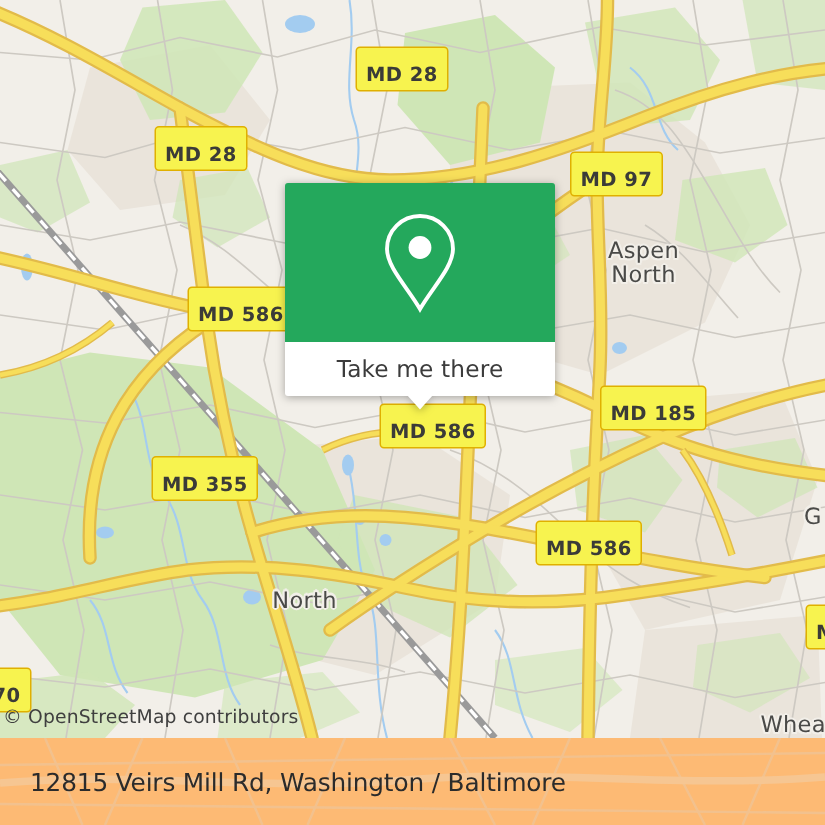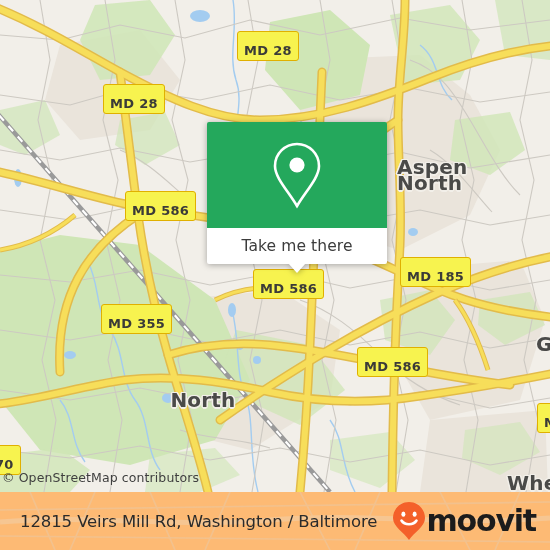--- a/index.html
+++ b/index.html
@@ -28,22 +28,22 @@
     overflow: hidden;
     background: #f2efe9;
   }
   #map svg { display: block; }
 
   
   .place-label {
     position: absolute;
     color: #4a4a48;
     font-family: "DejaVu Sans", sans-serif;
-    font-size: 20px;
-    font-weight: 700;
+    font-size: 15px;
+    font-weight: 400;
     line-height: 16px;
     text-align: center;
     letter-spacing: .2px;
     text-shadow:
       -1.5px 0 #f2efe9, 1.5px 0 #f2efe9, 0 -1.5px #f2efe9, 0 1.5px #f2efe9,
       -1px -1px #f2efe9, 1px -1px #f2efe9, -1px 1px #f2efe9, 1px 1px #f2efe9;
     white-space: nowrap;
     pointer-events: none;
   }
 
@@ -64,21 +64,20 @@
     box-sizing: border-box;
   }
 
   
   #popup {
     position: absolute;
     left: 190px;
     top: 122px;
     width: 180px;
     filter: drop-shadow(0 1px 3px rgba(0,0,0,.32));
-    margin-left: 17px;
   }
   #popup-green {
     height: 106px;
     background: #24a85c;
     border-radius: 2px 2px 0 0;
     display: flex;
     align-items: center;
     justify-content: center;
   }
   #popup-white {
@@ -312,20 +311,21 @@
     <div class="place-label" style="left:536px; top:336px;">
       <span>G</span>
     </div>
 
     <div class="place-label" style="left:507px; top:475px;">
       <span>Wheat</span>
     </div>
 
     <div class="shield" style="left:237px; top:31px;">MD 28</div>
     <div class="shield" style="left:103px; top:84px;">MD 28</div>
+    <div class="shield" style="left:380px; top:101px;">MD 97</div>
     <div class="shield" style="left:125px; top:191px;">MD 586</div>
     <div class="shield" style="left:253px; top:269px;">MD 586</div>
     <div class="shield" style="left:400px; top:257px;text-align:center;">MD 185</div>
     <div class="shield" style="left:101px; top:288px;margin-top:16px;">MD 355</div>
     <div class="shield" style="left:357px; top:347px;">MD 586</div>
     <div class="shield" style="left:537px; top:403px;">M</div>
     <div class="shield" style="left:-12px; top:445px;">70</div>
 
     <div id="popup">
       <div id="popup-green">
@@ -358,25 +358,16 @@
         <path d="M0,44 L550,50"></path>
       </g>
       <g stroke="#e7e2d8" fill="none" stroke-width="5">
         <path d="M0,30 C90,22 180,36 270,28 C360,20 450,34 550,26"></path>
       </g>
     </svg>
 
     <div id="footer-inner">
       <div id="address">12815 Veirs Mill Rd, Washington / Baltimore</div>
 
-      <div id="brand">
-        <svg width="34" height="40" viewBox="0 0 34 40">
-          <path d="M17 1 C8.2 1 1 8.2 1 17 C1 26 12 31 17 39 C22 31 33 26 33 17 C33 8.2 25.8 1 17 1 Z" fill="#f4602a"></path>
-          <ellipse cx="11.4" cy="13.2" rx="2.0" ry="2.6" fill="#ffffff"></ellipse>
-          <ellipse cx="22.6" cy="13.2" rx="2.0" ry="2.6" fill="#ffffff"></ellipse>
-          <path d="M9.5 19.5 C12.5 24.5 21.5 24.5 24.5 19.5" fill="none" stroke="#ffffff" stroke-width="2.6" stroke-linecap="round"></path>
-        </svg>
-        <span id="brand-word">moovit</span>
-      </div>
     </div>
   </div>
 
 </div>
 
 </body></html>

